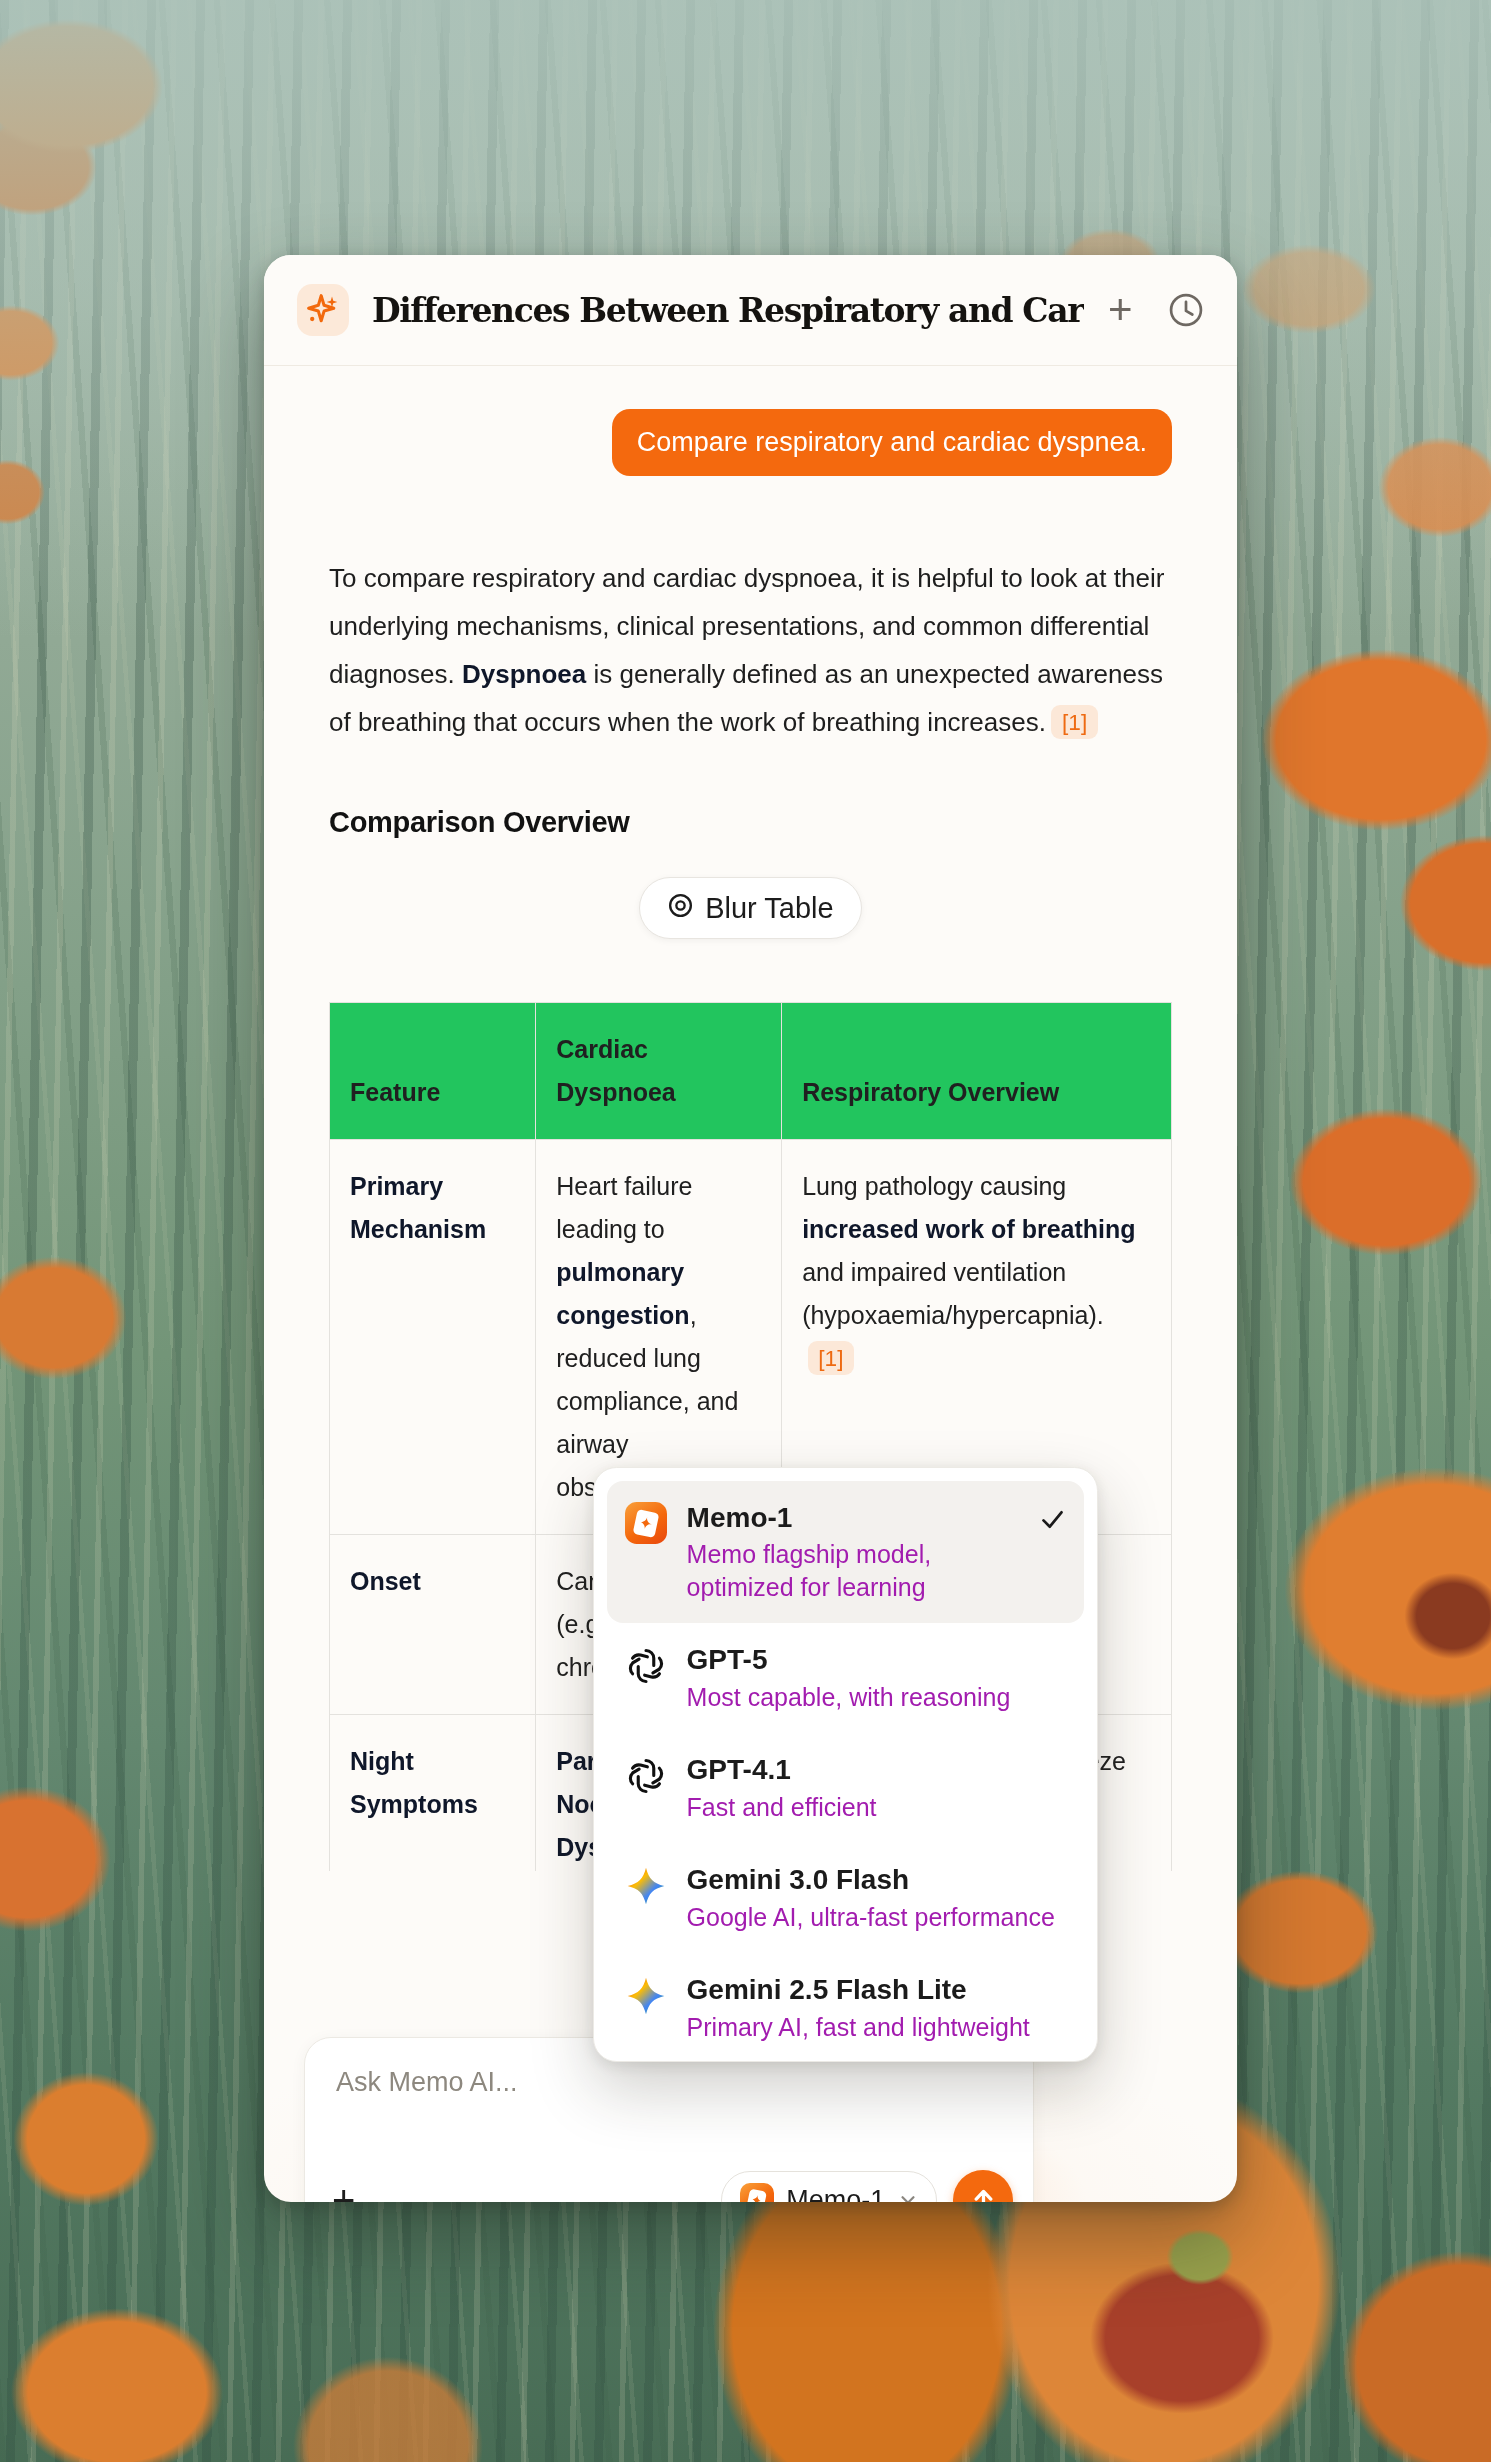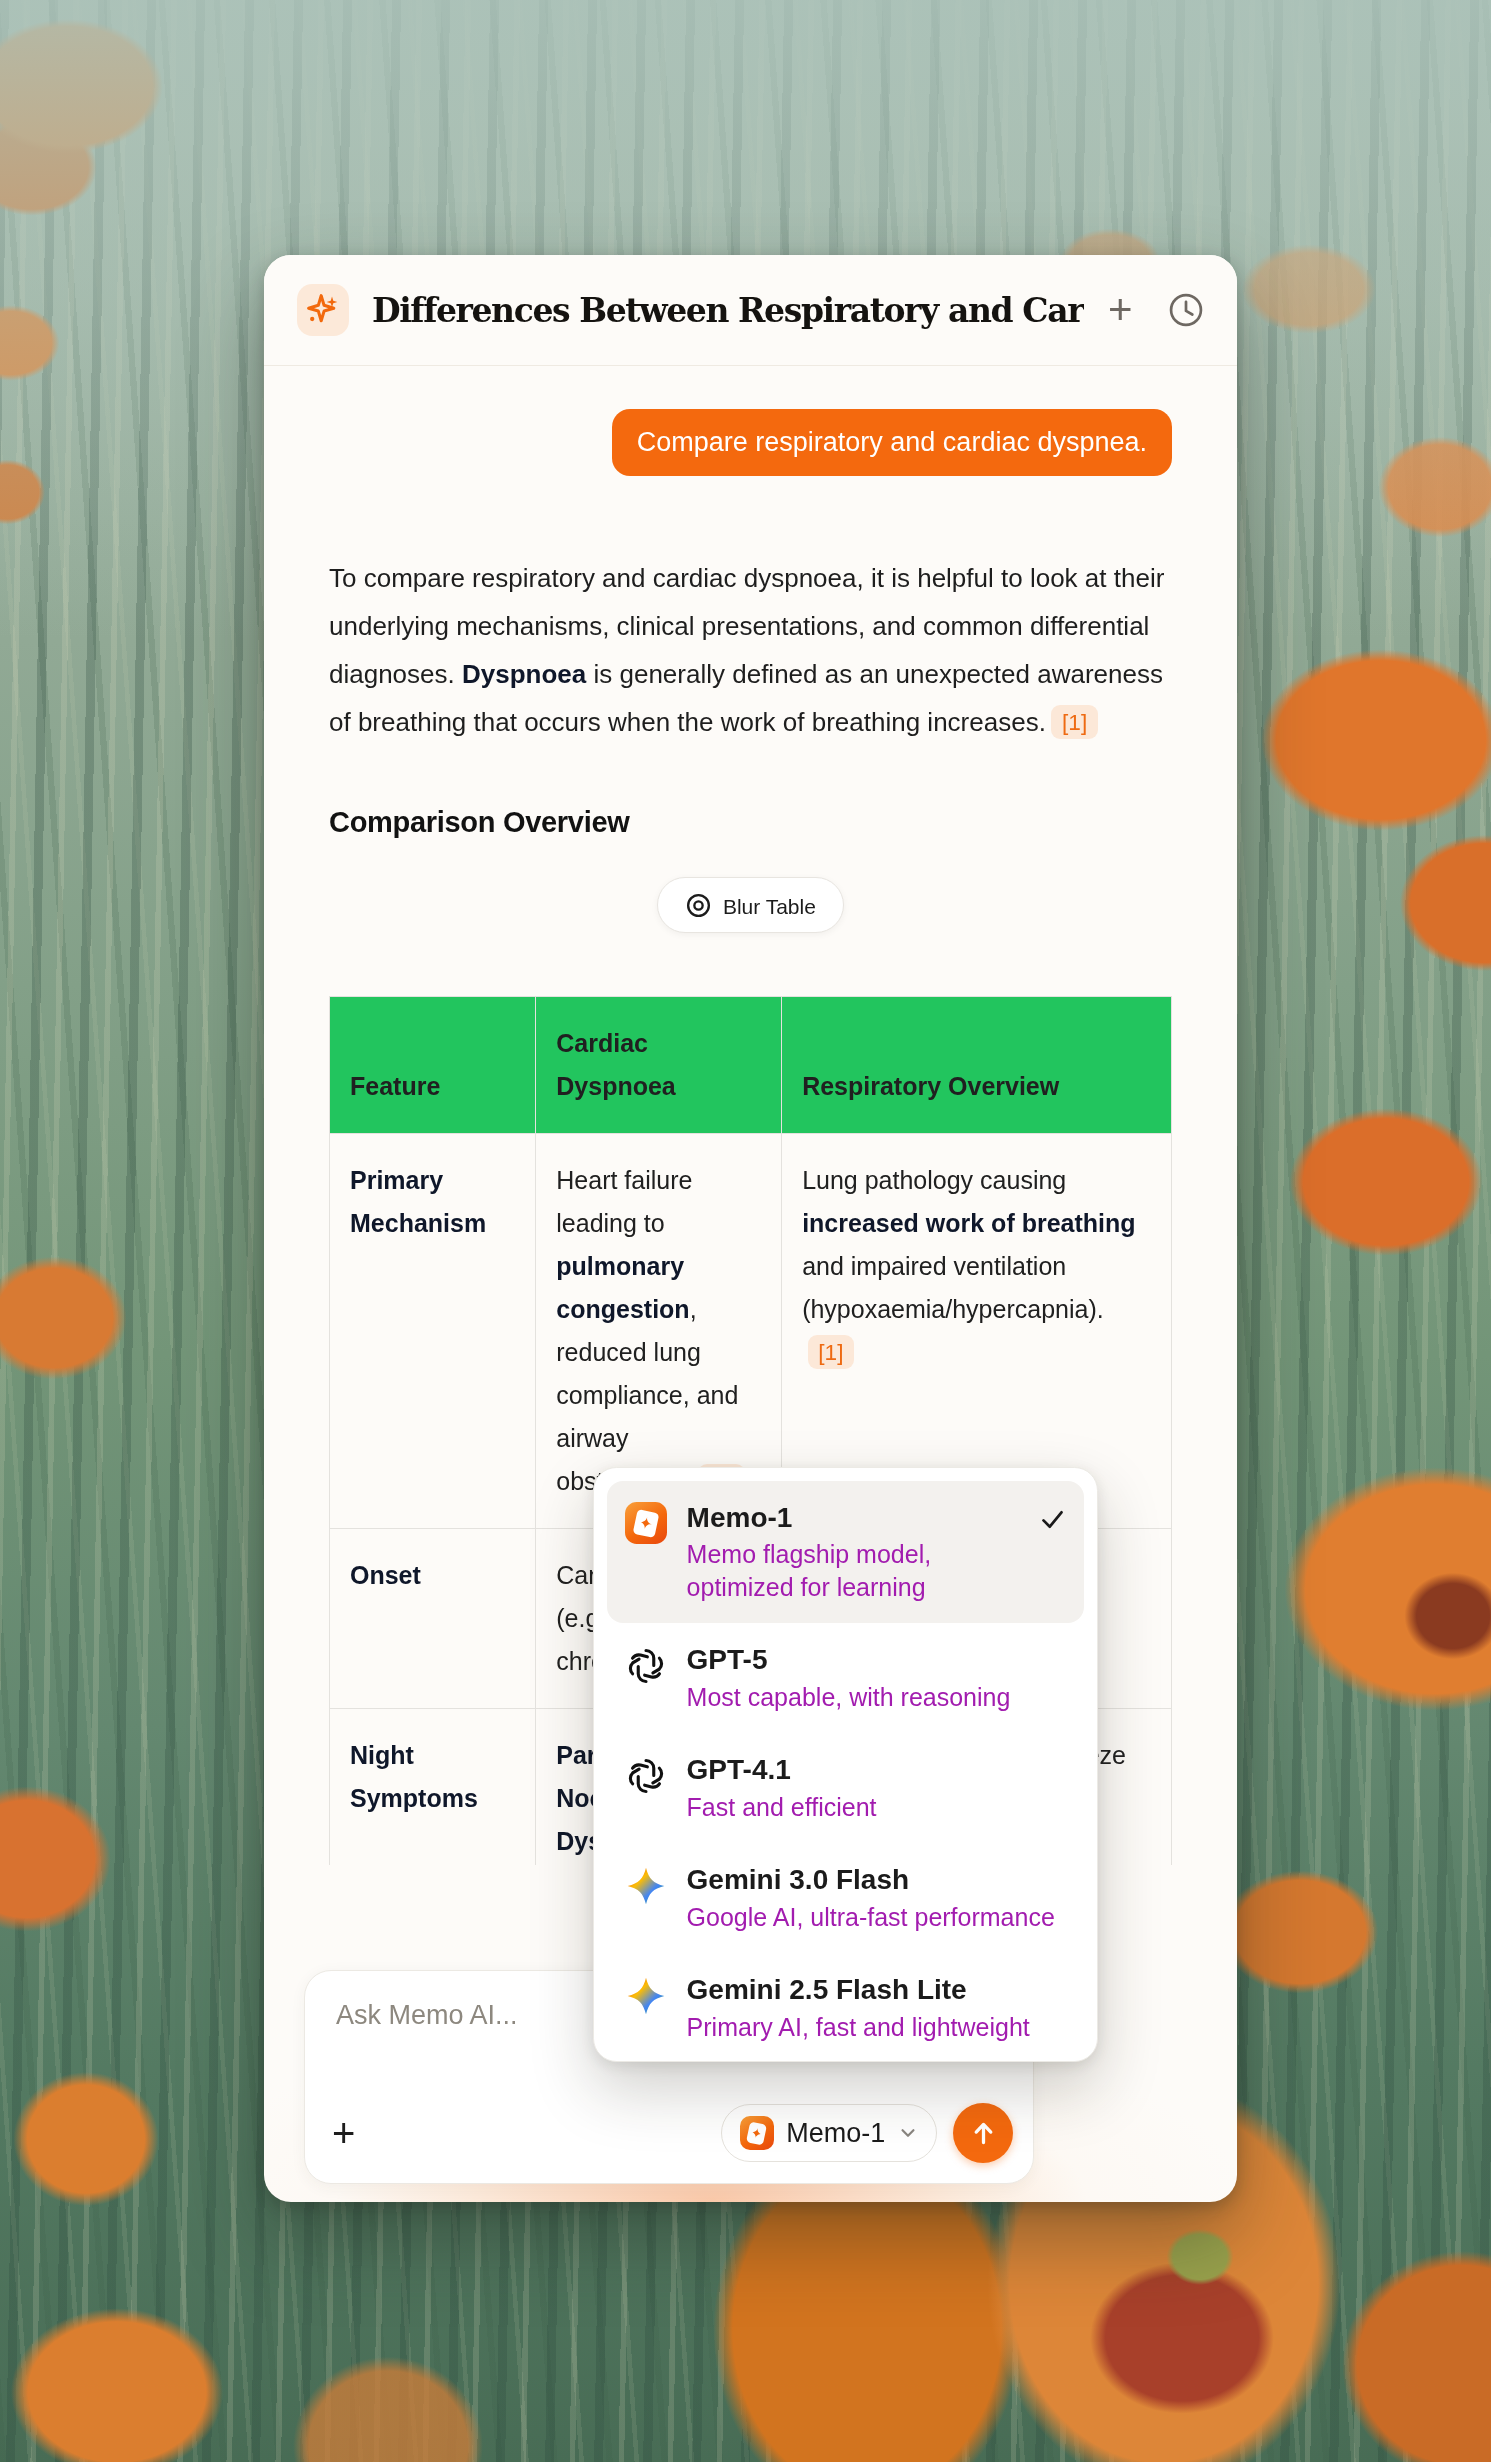--- a/index.html
+++ b/index.html
@@ -59,22 +59,22 @@
   .content{position:relative;padding:0 65px;}
   .bubble-row{display:flex;justify-content:flex-end;margin-top:43px;}
   .bubble{background:#f4690e;color:#fff;font-size:27px;line-height:1.3;
     padding:16.2px 25px;border-radius:18px;max-width:686px;margin-left:32px;}
   .para{margin-top:78px;font-size:26px;line-height:48px;color:#1e1e1e;max-width:853px;}
   .para b, .cellseg b{font-weight:bold;color:#0f172a;}
   .cite{display:inline-block;background:#fce8d8;color:#ee6a12;border-radius:9px;
     padding:1.8px 10.8px;font-size:22.6px;line-height:31px;margin-left:5.4px;vertical-align:1.8px;}
   h2.section{margin:60px 0 0 0;font-size:29px;color:#121212;letter-spacing:-0.3px;}
   .blur-wrap{display:flex;justify-content:center;margin-top:38px;}
-  .blur-btn{display:inline-flex;align-items:flex-end;gap:10.8px;background:#fff;
-    border:1.4px solid #e8e5e0;border-radius:902px;padding:13.5px 27px;font-size:21px;
+  .blur-btn{display:inline-flex;align-items:flex-start;gap:10.8px;background:#fff;
+    border:1.4px solid #e8e5e0;border-radius:902px;padding:13.5px 27px;font-size:29px;
     color:#1c1c1c;box-shadow:0 1.8px 7.2px rgba(0,0,0,.05);cursor:pointer;}
   
   .table-clip{margin-top:63px;height:869px;overflow:hidden;}
   table.cmp{width:100%;border-collapse:collapse;font-size:25px;color:#202020;}
   .cmp th,.cmp td{border:0.9px solid #e4e2de;text-align:left;vertical-align:top;
     padding:25px 20px;line-height:43px;}
   .cmp th{background:#22c55e;font-weight:bold;vertical-align:bottom;}
   .cmp col.c1{width:24.5%}.cmp col.c2{width:29.2%}.cmp col.c3{width:46.3%}
   .cmp td.feat{font-weight:bold;}
   
@@ -90,21 +90,21 @@
   .dd-sub{font-size:25px;color:#a21caf;line-height:32.5px;margin-top:3.6px;}
   .dd-check{flex:0 0 auto;margin-top:5.4px;}
   .memo-sq{width:42px;height:42px;border-radius:11.7px;
     background:linear-gradient(145deg,#f9a13b 0%,#f4680c 55%,#e8470e 100%);
     display:flex;align-items:center;justify-content:center;}
   .memo-card{width:21.7px;height:25px;background:#fff;border-radius:4.5px;transform:rotate(12deg);
     display:flex;align-items:center;justify-content:center;color:#f4680c;font-size:16.2px;line-height:1;}
   .memo-sq.small{width:34px;height:34px;border-radius:10px;}
   .memo-sq.small .memo-card{width:17px;height:21px;font-size:13.5px;}
   
-  .composer{position:absolute;left:40px;top:1715px;width:730px;height:214px;
+  .composer{position:absolute;left:40px;top:1782px;width:730px;height:214px;
     background:#fff;border:1.4px solid #ece9e3;border-radius:27px;box-sizing:border-box;
     box-shadow:0 3.6px 14.4px rgba(60,50,40,.05);z-index:4;}
   .placeholder{position:absolute;left:31px;top:29px;font-size:27px;color:#8d887f;}
   .composer-bar{position:absolute;left:27px;right:20px;bottom:20px;display:flex;align-items:center;}
   .add-btn{font-size:40px;font-weight:300;color:#1d1d1d;line-height:1;cursor:pointer;}
   .bar-right{margin-left:auto;display:flex;align-items:center;gap:16.2px;}
   .model-pill{display:flex;align-items:center;gap:12.6px;border:1.4px solid #e5e2dc;
     border-radius:902px;padding:10.8px 18px;background:#fff;cursor:pointer;}
   .model-pill .label{font-size:27px;color:#1b1b1b;}
   .send-btn{width:60px;height:60px;border-radius:50%;background:#f4690e;display:flex;

